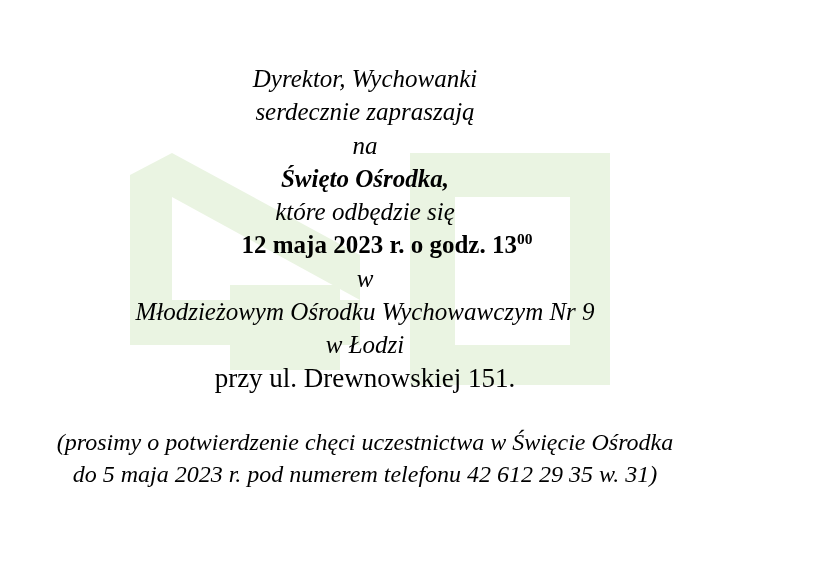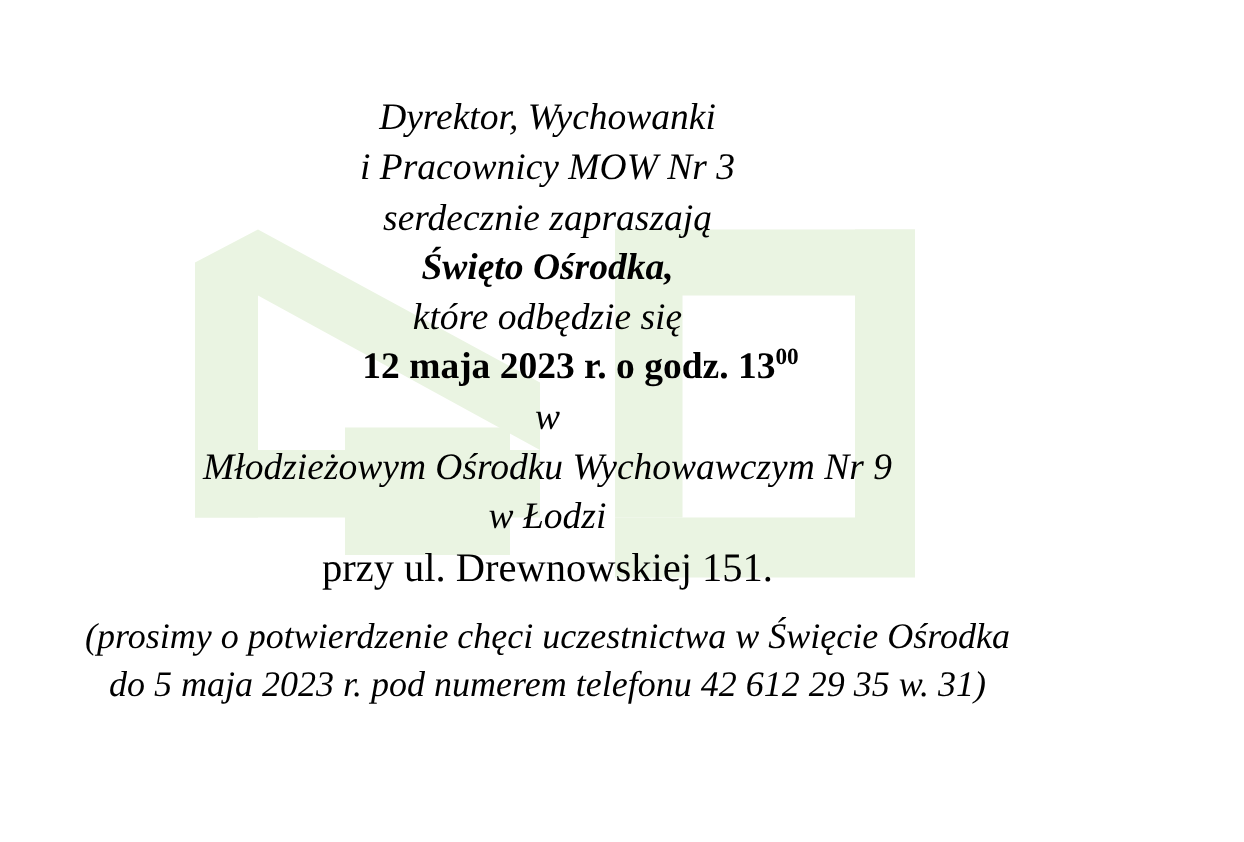--- a/index.html
+++ b/index.html
@@ -61,21 +61,21 @@
     font-size: 25px;
   }
   .l-bold {
     font-style: normal;
     font-weight: bold;
     font-size: 25px;
     margin-left: 44px;
   }
 
   .note {
-    margin-top: 13px;
+    margin-top: 30px;
     font-style: italic;
     font-size: 24px;
     line-height: 1.45;
   }
 
   sup {
     font-size: 0.62em;
     vertical-align: super;
     line-height: 0;
   }
@@ -94,22 +94,22 @@
       <path d="M460 18 L500 18 L500 230 L460 230 Z"></path>
       <path d="M300 210 L500 210 L500 250 L300 250 Z"></path>
       <path d="M120 150 L230 150 L230 235 L120 235 Z"></path>
     </g>
   </svg>
 </div>
 
 <div class="invitation">
 
   <span class="line l-italic">Dyrektor, Wychowanki</span>
-  <span class="line l-italic">i Pracownicy MOW Nr 3</span>
   <span class="line l-italic">serdecznie zapraszają</span>
+  <span class="line l-italic">na</span>
   <span class="line l-bold-italic">Święto Ośrodka,</span>
   <span class="line l-italic">które odbędzie się</span>
   <span class="line l-bold"><span>12 maja 2023 r. o godz. 13</span><sup>00</sup></span>
   <span class="line l-italic">w</span>
   <span class="line l-italic">Młodzieżowym Ośrodku Wychowawczym Nr 9</span>
   <span class="line l-italic">w Łodzi</span>
   <span class="line l-plain">przy ul. Drewnowskiej 151.</span>
 
   <div class="note">
     <span class="line">(prosimy o potwierdzenie chęci uczestnictwa w Święcie Ośrodka</span>

